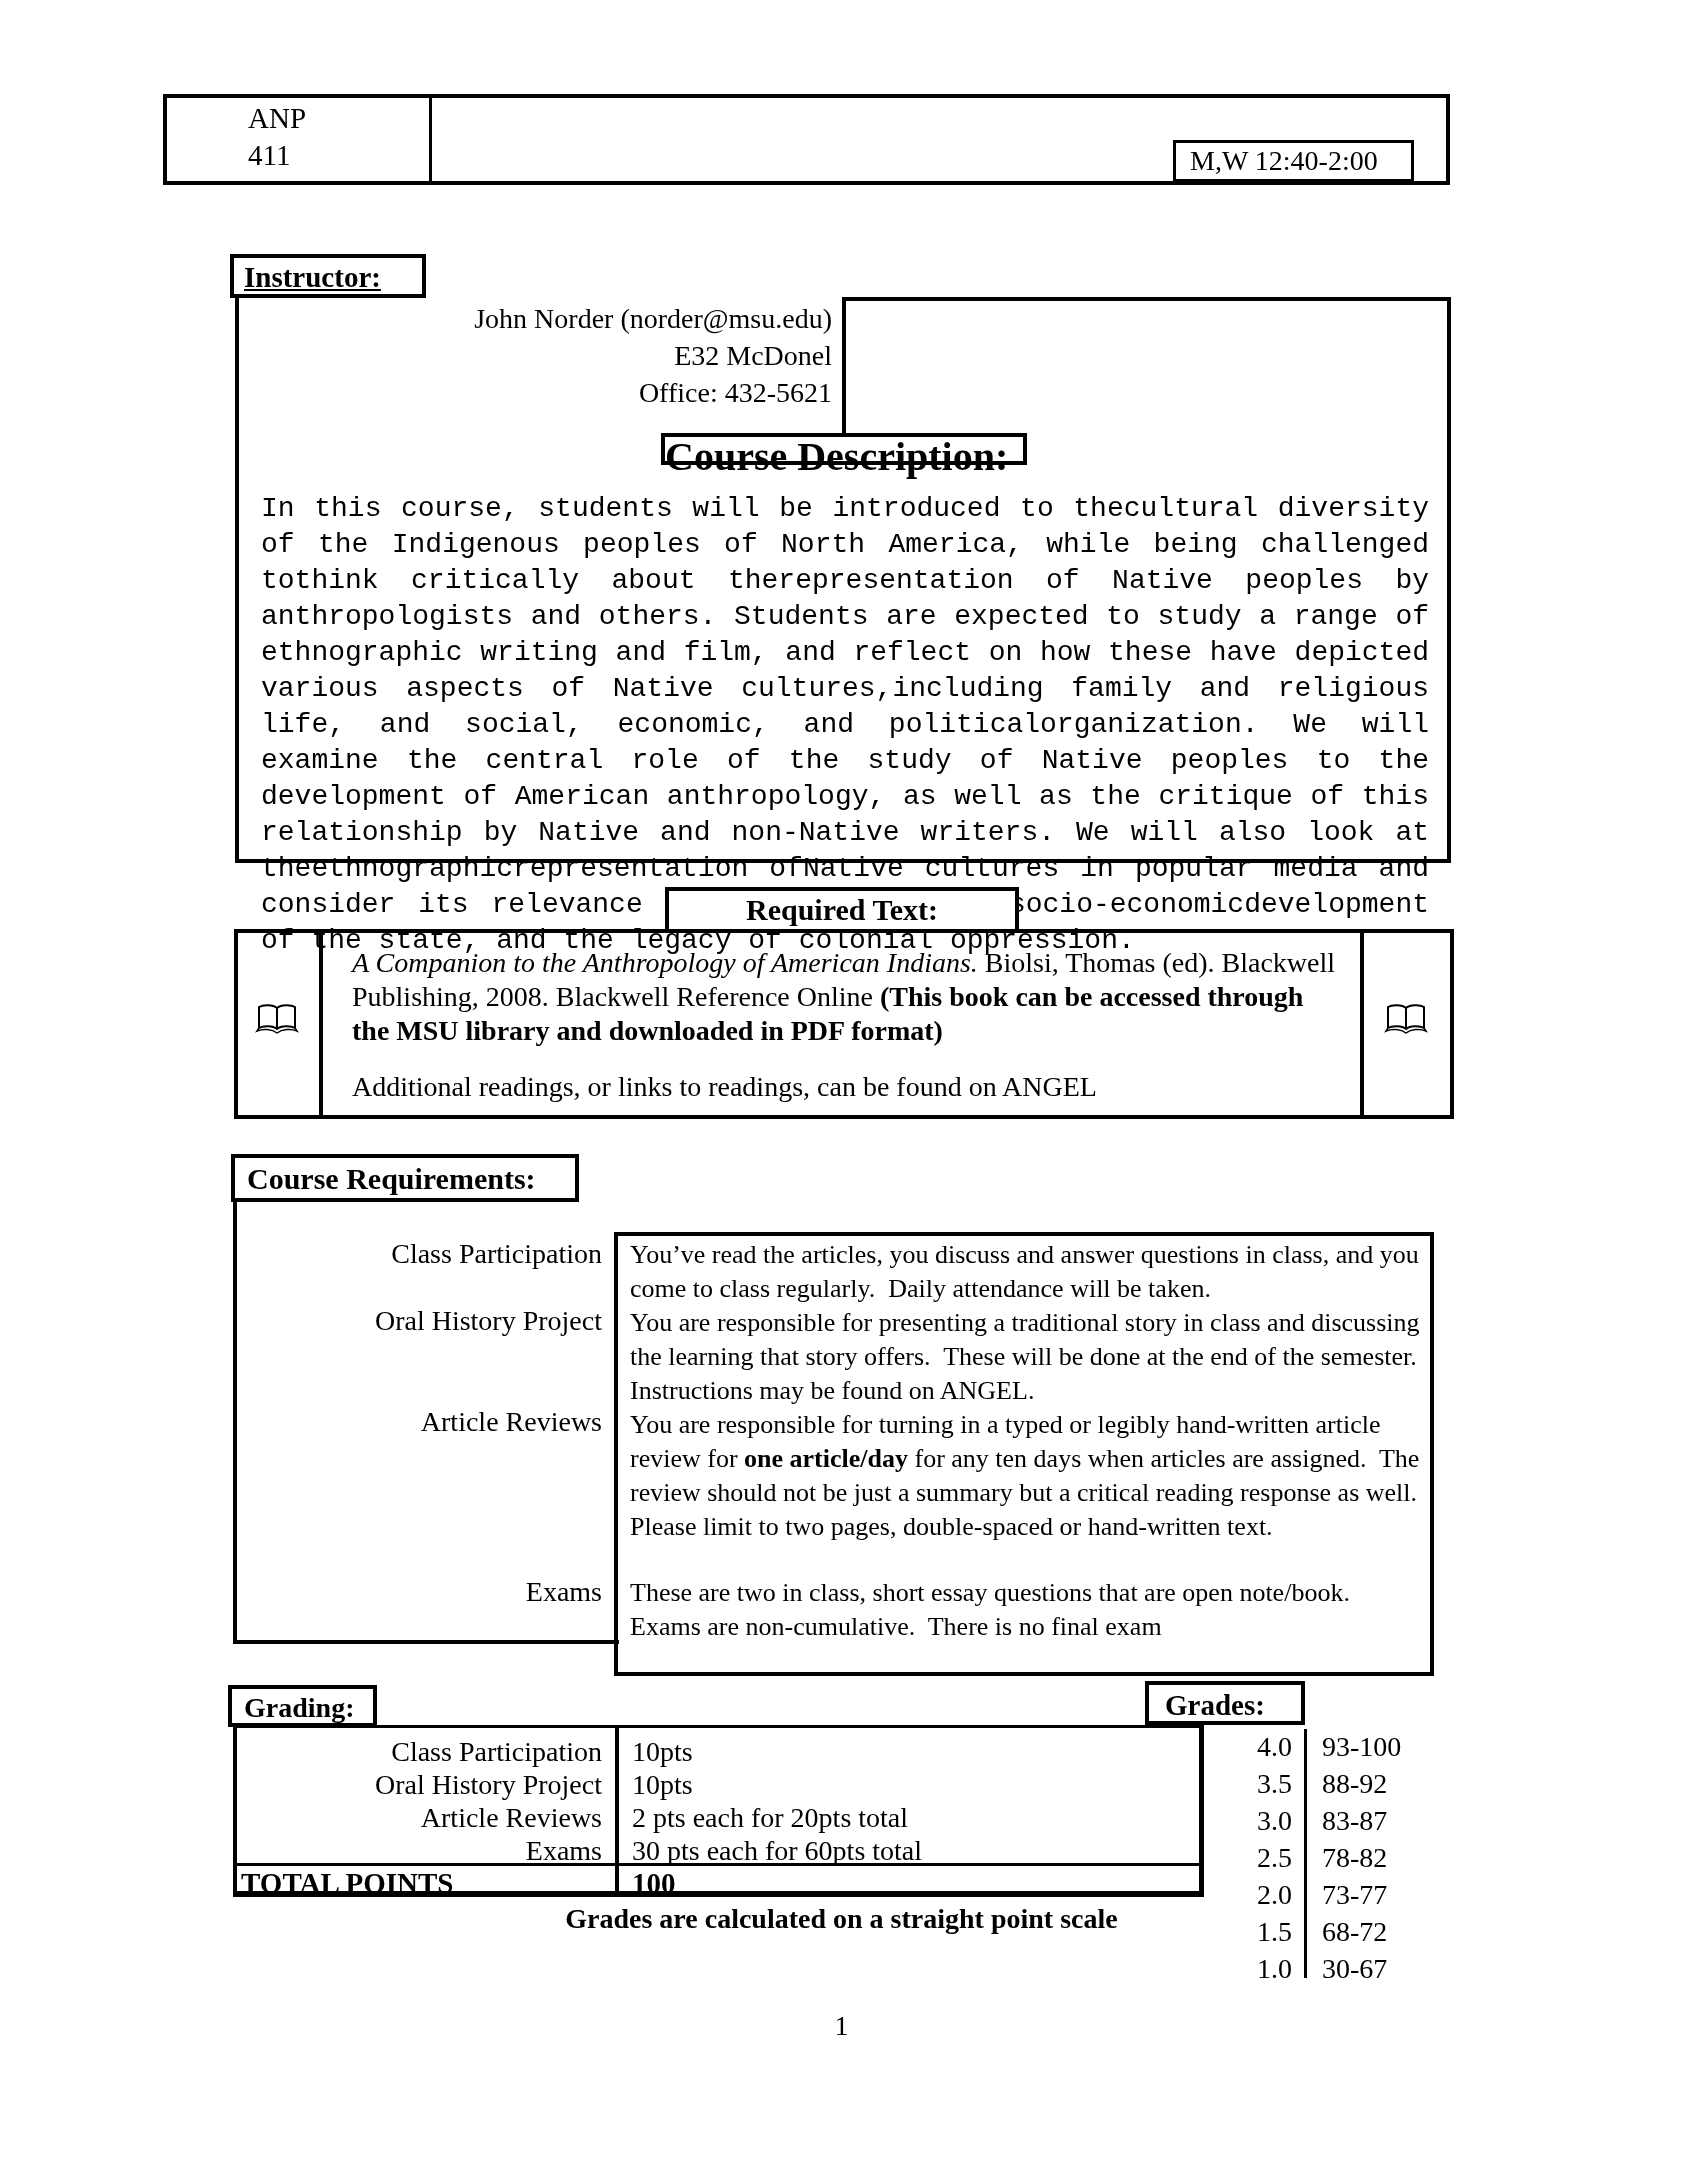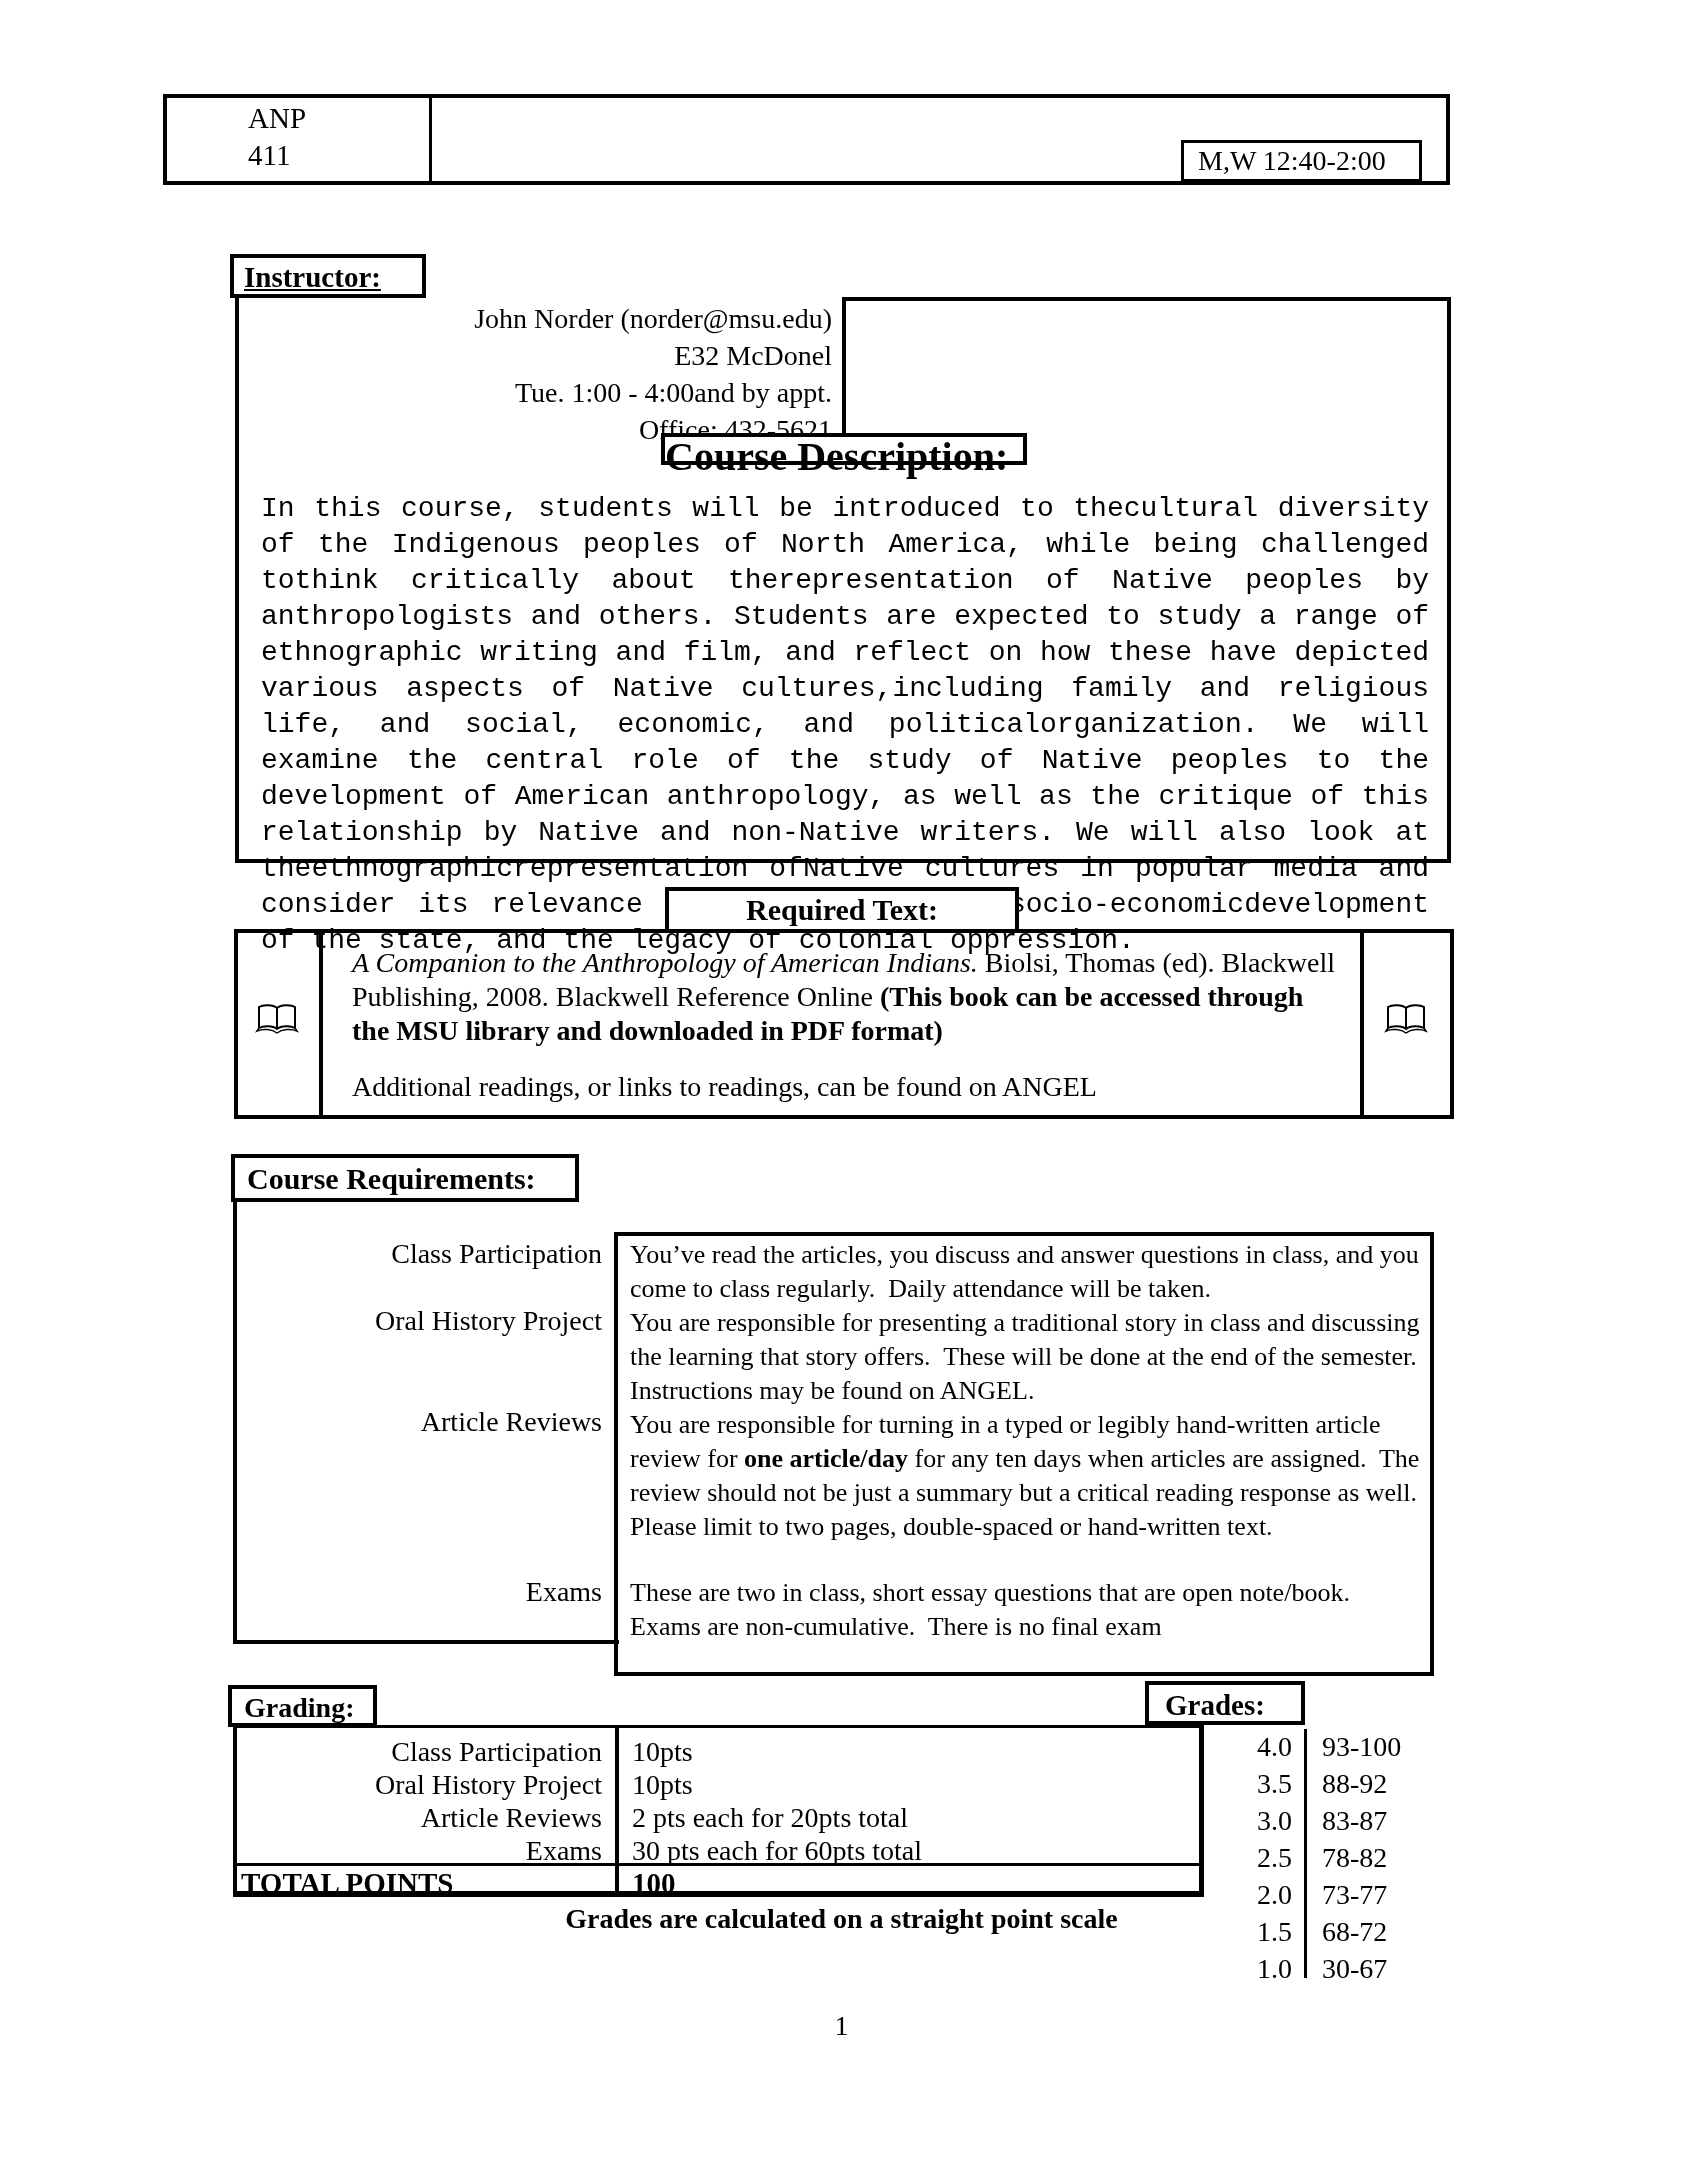--- a/index.html
+++ b/index.html
@@ -8,21 +8,21 @@
   .abs{position:absolute;}
   .b{font-weight:bold;}
   .it{font-style:italic;}
 
   
   .header-box{left:163px;top:94px;width:1287px;height:91px;border:4px solid #000;box-sizing:border-box;}
   .hdr-divider{left:429px;top:98px;width:3px;height:83px;background:#000;}
   .hdr-code{left:248px;top:100px;font-size:29px;line-height:37px;}
   .hdr-title{left:448px;top:100px;font-size:29px;line-height:37px;}
   .hdr-time{left:1173px;top:140px;width:241px;height:42px;border:3px solid #000;box-sizing:border-box;
-            font-size:28px;line-height:36px;padding-left:14px;margin-left:8px;}
+            font-size:28px;line-height:36px;padding-left:14px;}
 
   
   .label-box{border:4px solid #000;background:#fff;font-weight:bold;box-sizing:border-box;}
   .instructor-label{left:230px;top:254px;width:196px;height:44px;font-size:29px;padding:3px 0 0 10px;text-decoration:underline;}
   .desc-heading{left:661px;top:433px;width:366px;height:32px;font-size:40px;line-height:40px;z-index:5;}
   .reqtext-heading{left:665px;top:887px;width:354px;height:46px;font-size:30px;text-align:center;line-height:38px;z-index:5;}
   .creq-label{left:231px;top:1154px;width:348px;height:48px;font-size:30px;padding:4px 0 0 12px;}
   .grading-label{left:228px;top:1685px;width:149px;height:42px;font-size:28px;padding:3px 0 0 12px;}
   .grades-label{left:1145px;top:1681px;width:160px;height:44px;font-size:29px;padding:4px 0 0 16px;z-index:5;}
 
@@ -85,21 +85,20 @@
   <div class="abs hdr-time">
     <span>M,W 12:40-2:00</span>
   </div>
 
   <div class="abs label-box instructor-label">Instructor:</div>
   <div class="abs desc-wrapper"></div>
   <div class="abs inner-empty-box"></div>
   <div class="abs instructor-info">
     <div>John Norder (norder@msu.edu)</div>
     <div>E32 McDonel</div>
-    <div>Tue. 1:00 - 4:00and by appt.</div>
     <div>Office: 432-5621</div>
   </div>
 
   <div class="abs label-box desc-heading">Course Description:</div>
   <div class="abs desc-text">In this course, students will be introduced to thecultural diversity of the Indigenous peoples of North America, while being challenged tothink critically about therepresentation of Native peoples by anthropologists and others. Students are expected to study a range of ethnographic writing and film, and reflect on how these have depicted various aspects of Native cultures,including family and religious life, and social, economic, and politicalorganization. We will examine the central role of the study of Native peoples to the development of American anthropology, as well as the critique of this relationship by Native and non-Native writers. We will also look at theethnographicrepresentation ofNative cultures in popular media and consider its relevance to the history and socio-economicdevelopment of the state, and the legacy of colonial oppression.</div>
 
   <div class="abs label-box reqtext-heading">Required Text:</div>
   <div class="abs reqtext-box"></div>
   <div class="abs rt-div-left"></div>
   <div class="abs rt-div-right"></div>

